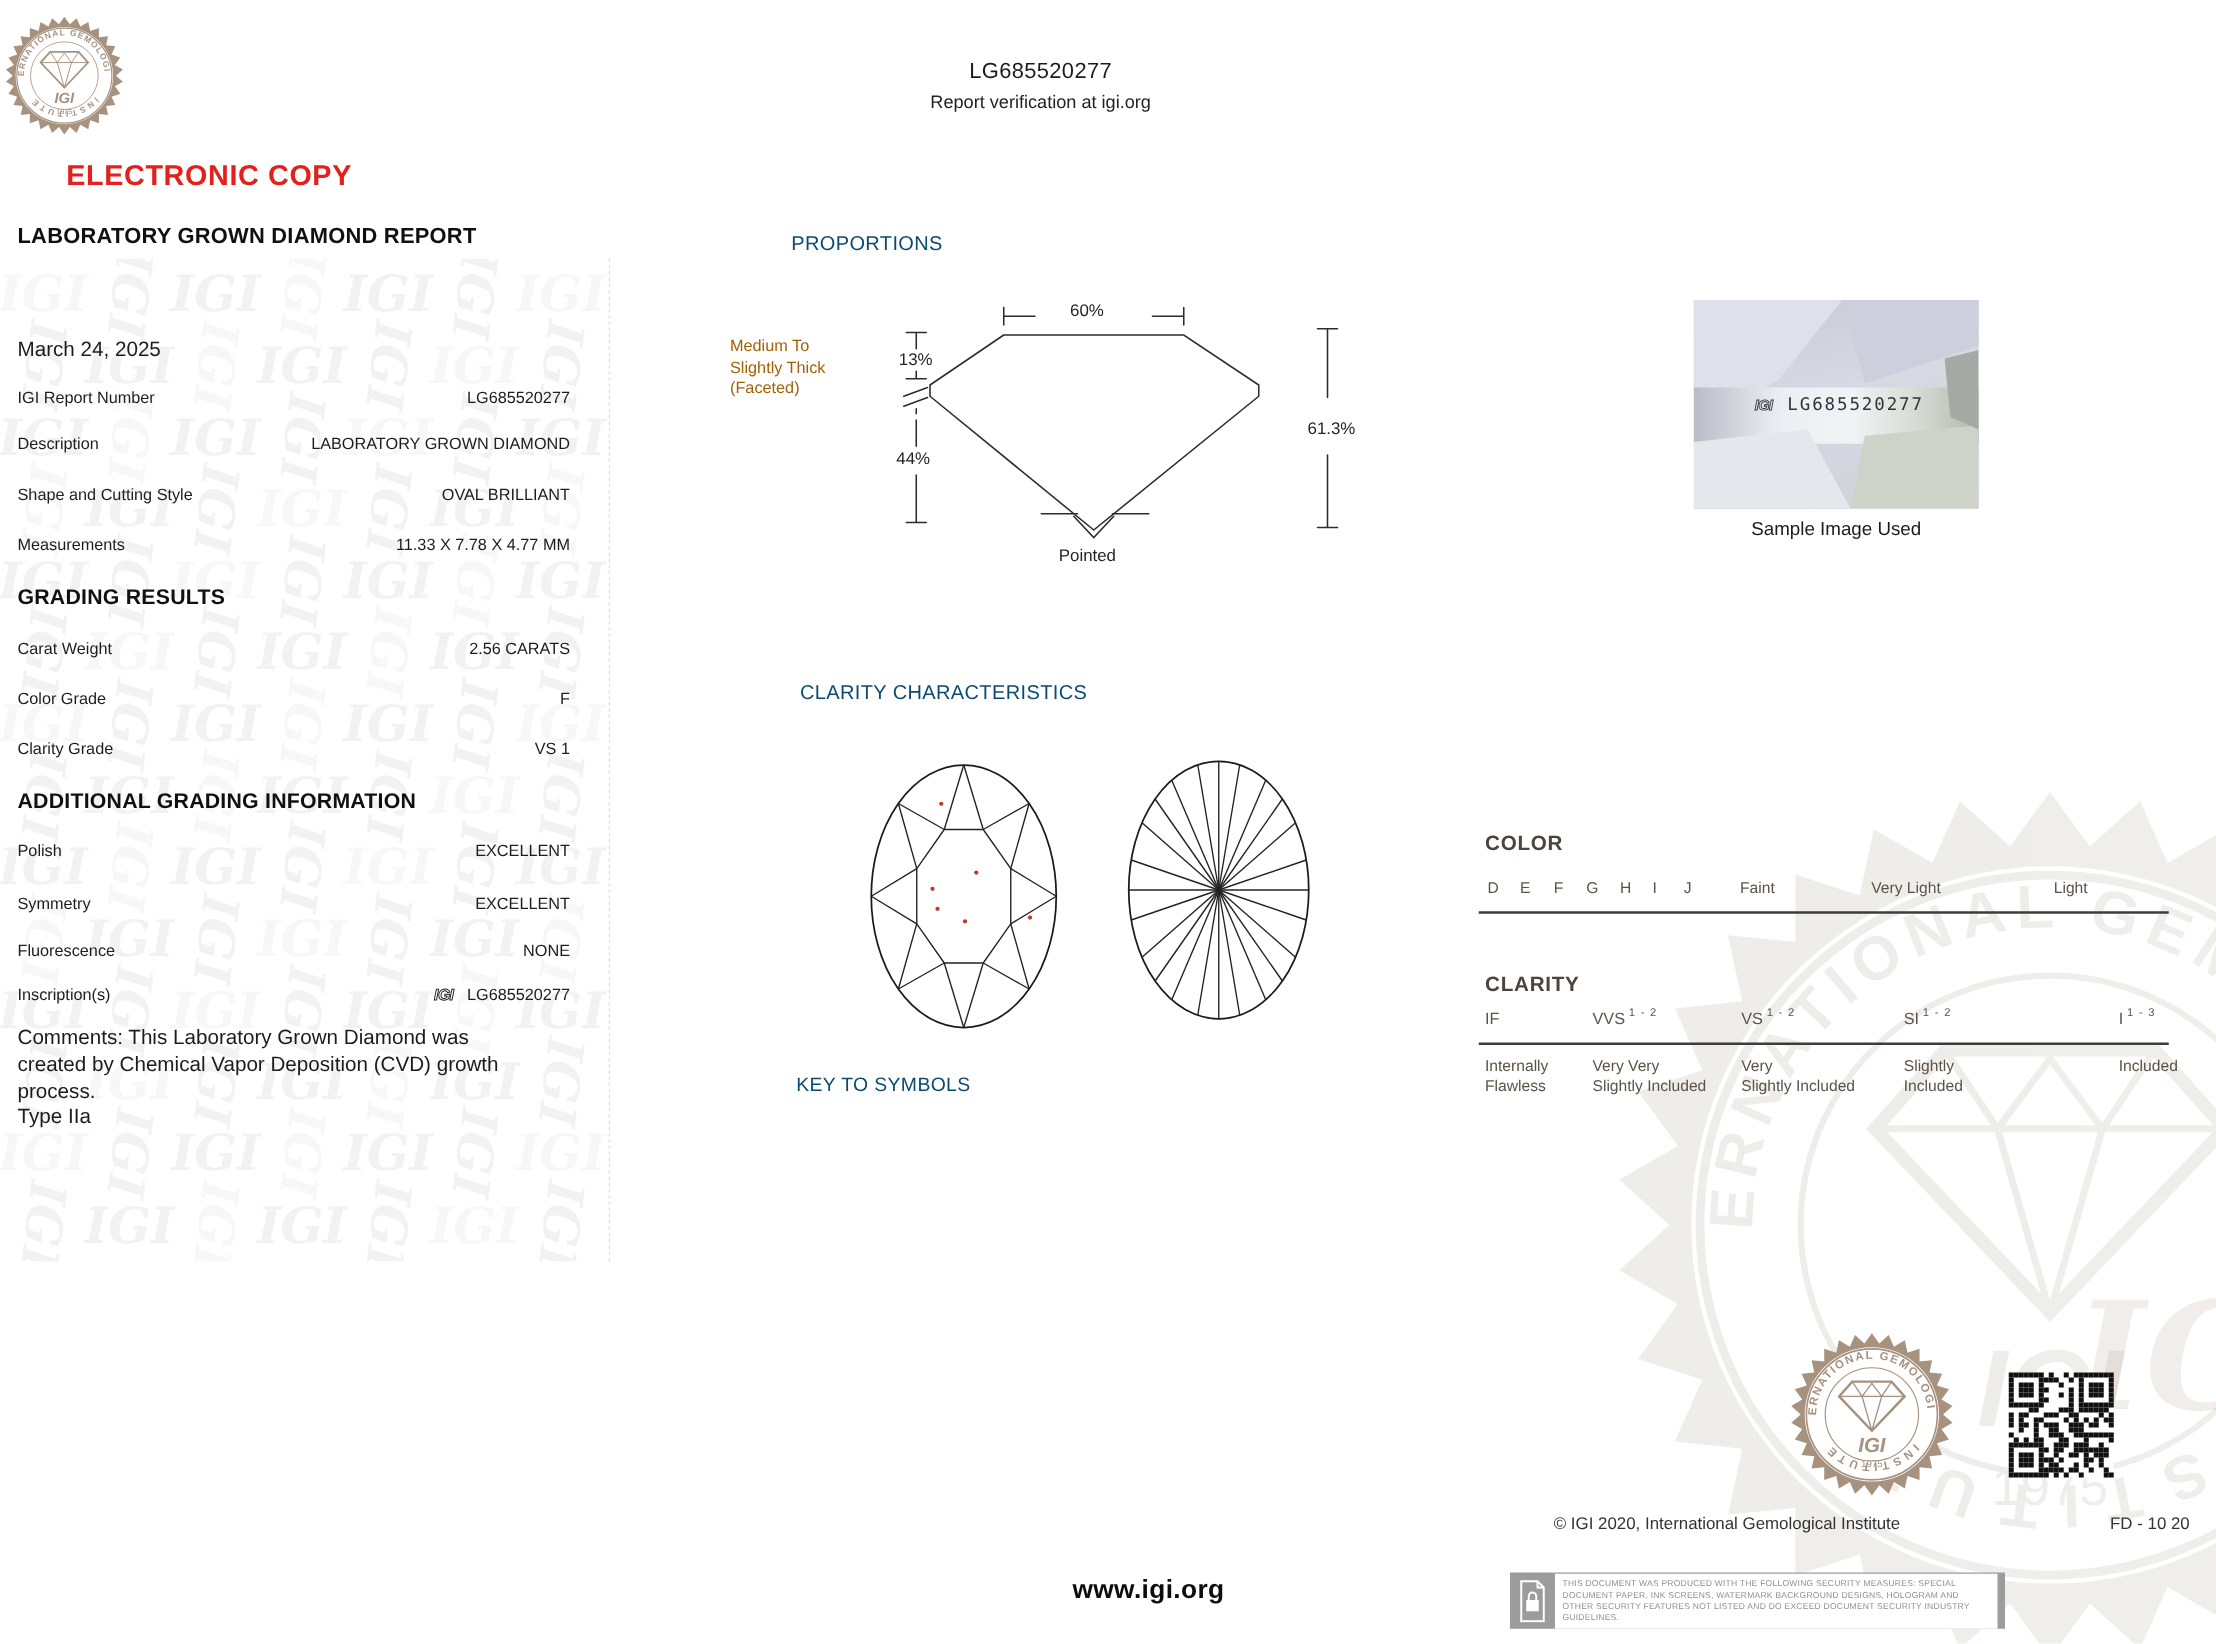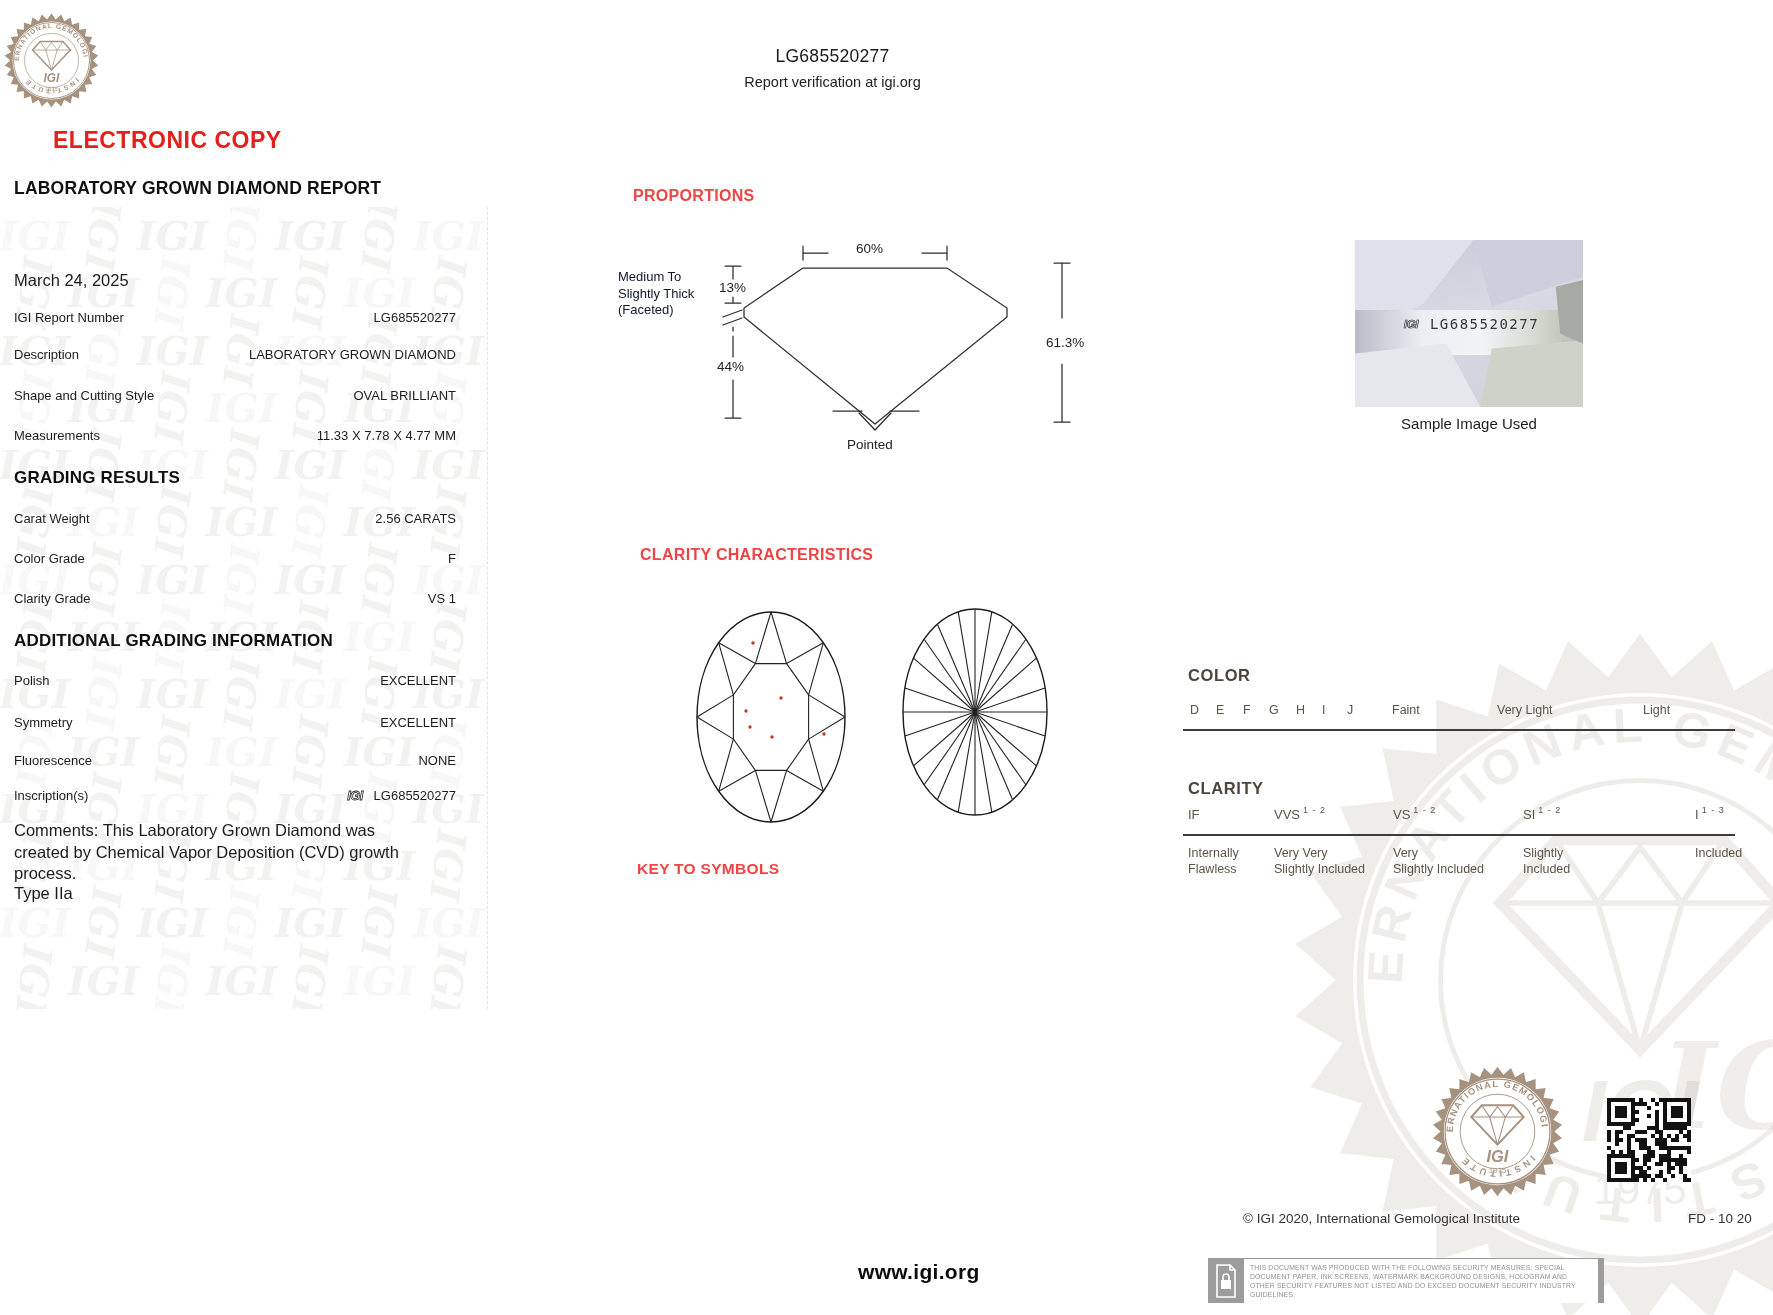--- a/index.html
+++ b/index.html
@@ -27,23 +27,23 @@
   .wm{left:0;top:207px;width:487px;height:802px;overflow:hidden;display:flex;flex-wrap:wrap;
       border-right:1px dashed #e3e1de;z-index:0;}
   .wm span{width:69px;height:57px;display:flex;align-items:center;justify-content:center;
       font:italic bold 40px "DejaVu Serif",serif;color:rgba(105,100,92,.085);}
   .wm span.r{transform:rotate(97deg);}
   .wm span.lt{color:rgba(105,100,92,.05);}
   .wm-seal{left:1290px;top:630px;width:700px;height:700px;opacity:.13;z-index:0;}
   .wm-igi{left:1660px;top:1015px;font:italic bold 120px "DejaVu Serif",serif;
           color:rgba(150,130,108,.14);z-index:0;}
   
-  .sec-h{position:absolute;font-size:16px;font-weight:bold;color:#ef4444;letter-spacing:.3px;}
+  .sec-h{position:absolute;font-size:16px;font-weight:normal;color:#0c4a6e;letter-spacing:.3px;}
   .plabel{position:absolute;font-size:13.5px;color:#242426;text-align:right;}
-  .girdle-lbl{left:618px;top:269px;font-size:13px;line-height:16.5px;color:#0f172a;}
+  .girdle-lbl{left:584px;top:269px;font-size:13px;line-height:16.5px;color:#a16207;}
   .keylines{left:659px;top:897px;font-size:14.5px;line-height:19px;color:#1a1a1c;}
   
   .photo{left:1355px;top:240px;width:228px;height:167px;overflow:hidden;
          background:linear-gradient(165deg,#c7c8d4 0%,#d8d9e3 45%,#cfd1d8 100%);}
   .photo div{position:absolute;inset:0;}
   .ph1{clip-path:polygon(0 0,52% 0,30% 38%,0 62%);background:#dfe0e9;}
   .ph2{clip-path:polygon(52% 0,100% 0,100% 22%,60% 40%);background:#cdd0dc;}
   .ph3{top:42% !important;height:27%;inset:auto;position:absolute;width:100%;
        background:linear-gradient(90deg,#b9bcc6,#eceef3 30%,#f2f3f6 55%,#d8dbd3 78%,#b4b8ae);}
   .ph4{clip-path:polygon(0 68%,40% 62%,55% 100%,0 100%);background:#e6e7ed;}

